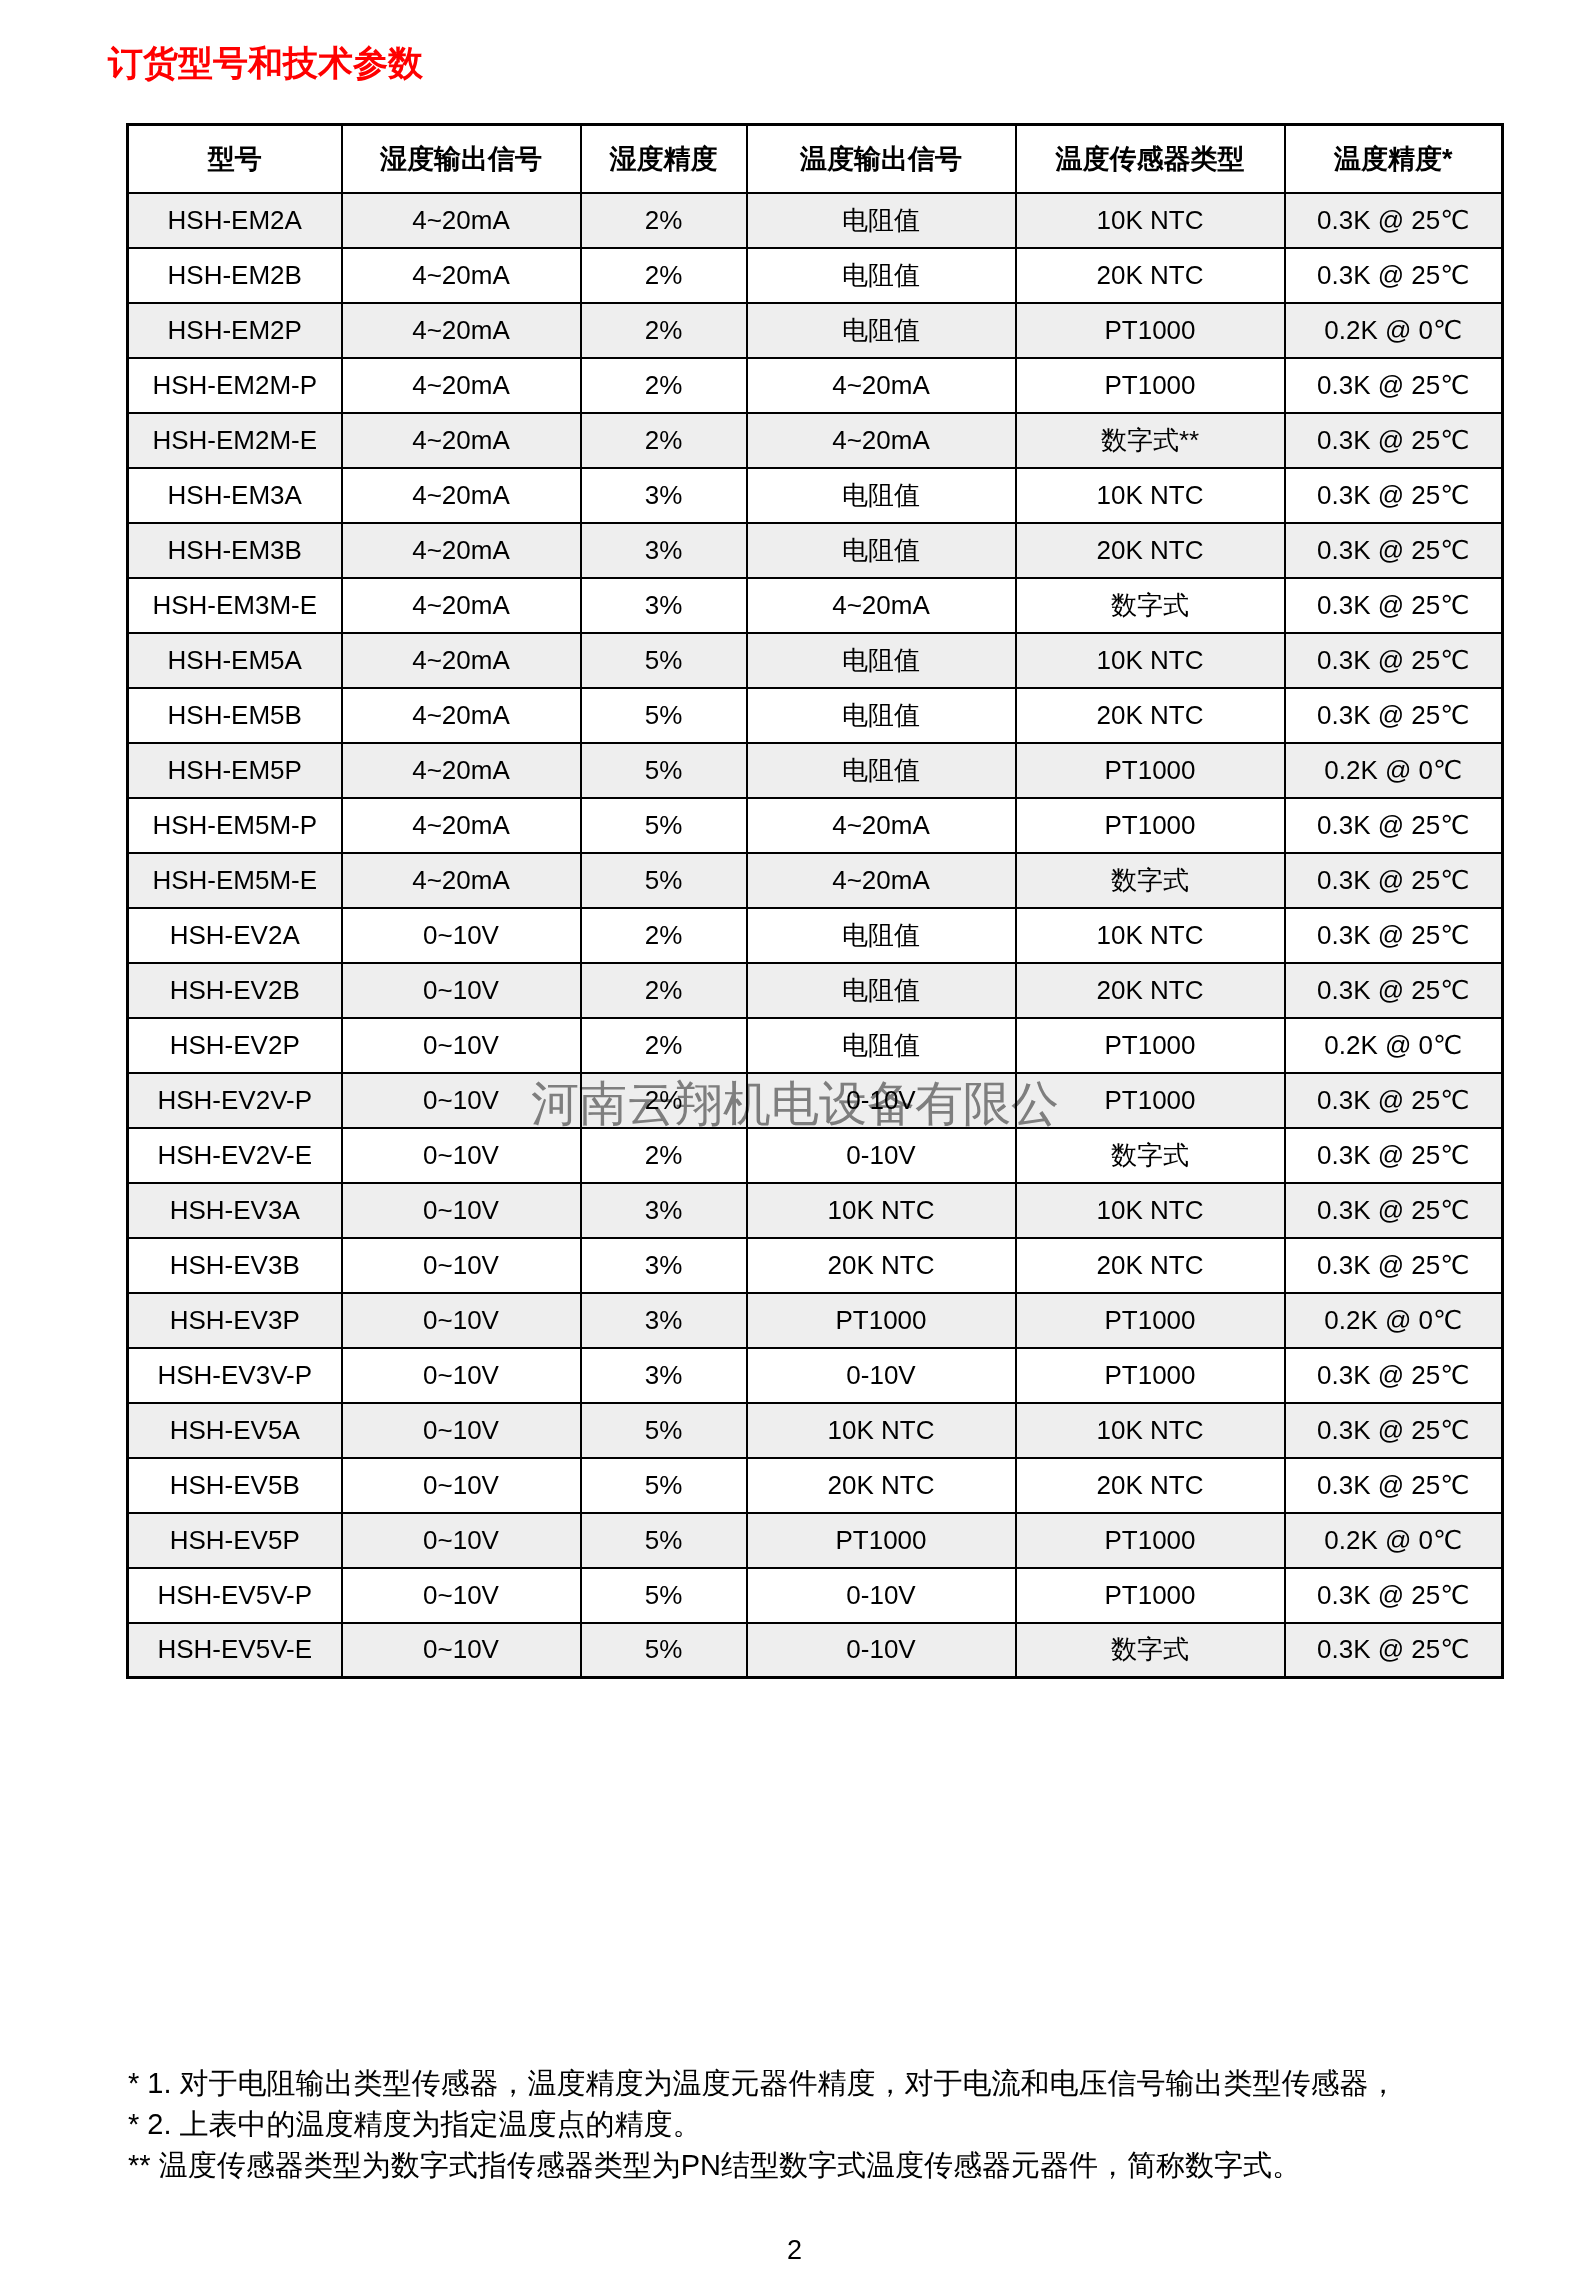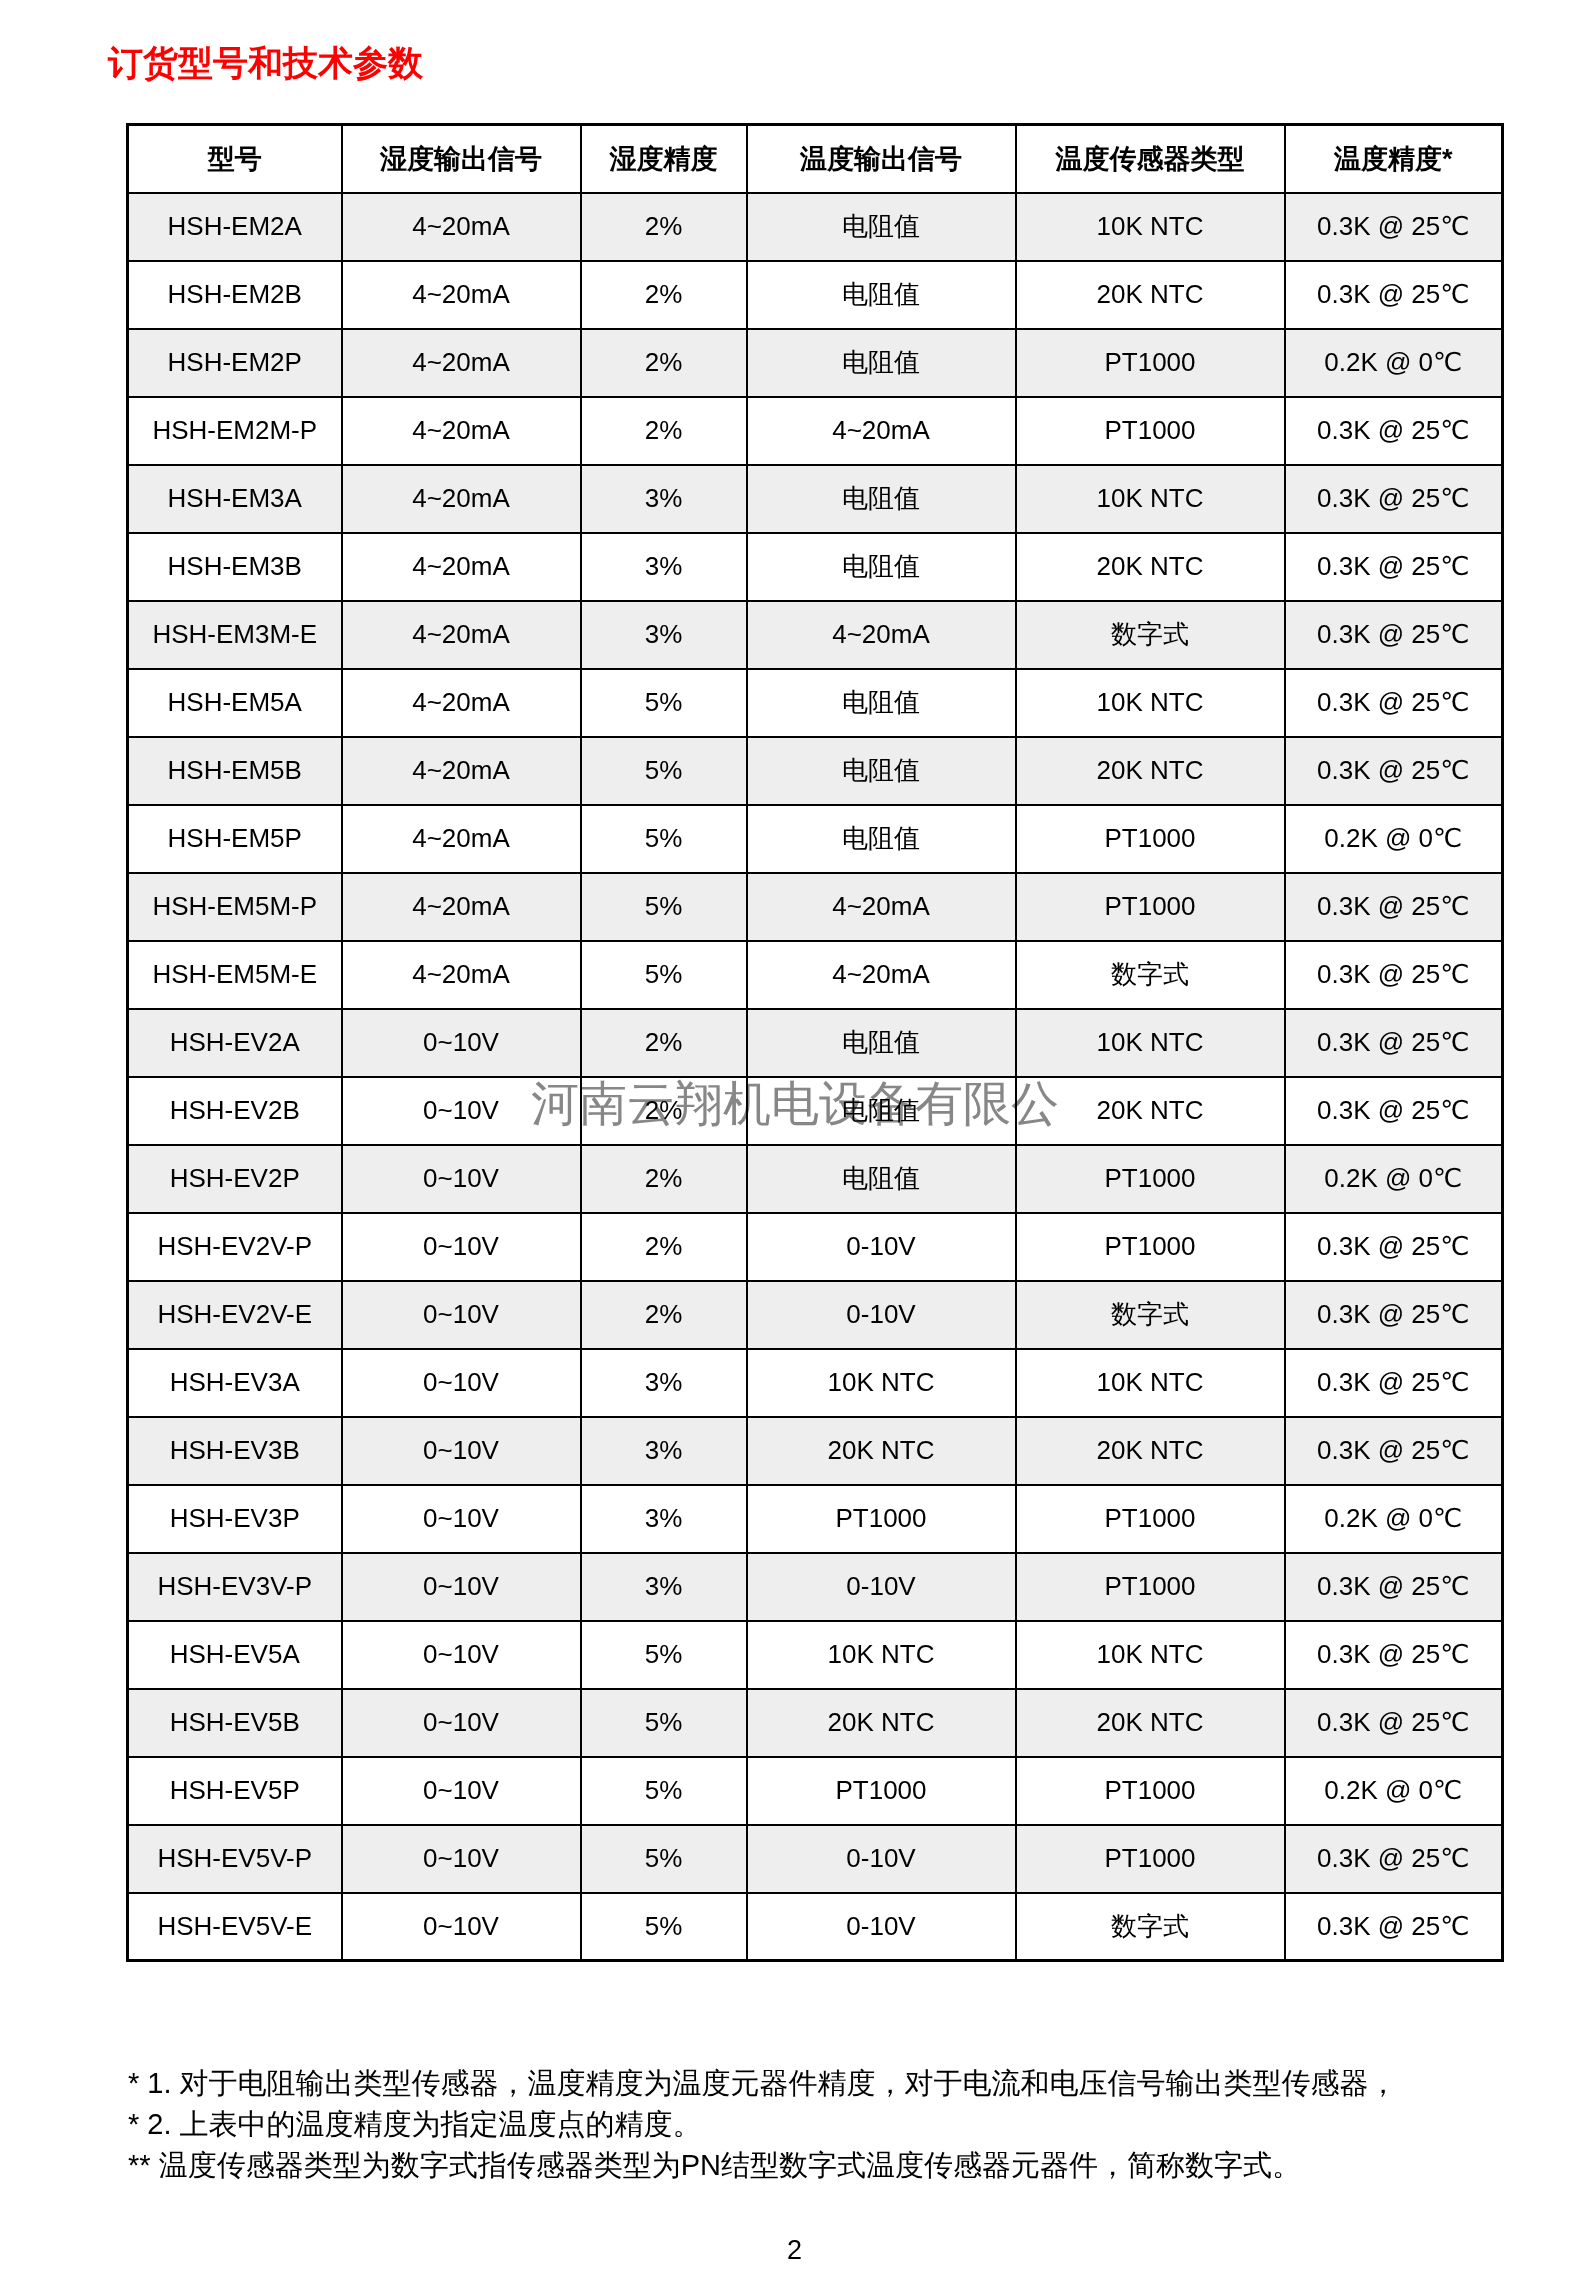--- a/index.html
+++ b/index.html
@@ -22,21 +22,21 @@
     border-collapse:collapse;
     table-layout:fixed;
   }
   table.spec,
   table.spec th,
   table.spec td{
     border:2.5px solid #000000;
   }
   table.spec{border-width:3.3px;}
   table.spec thead tr{height:68px;}
-  table.spec tbody tr{height:68px;}
+  table.spec tbody tr{height:55px;}
   table.spec th{
     font-size:27px;font-weight:bold;
     text-align:center;vertical-align:middle;
     background:#ffffff;padding:0;
   }
   table.spec td{
     font-size:26px;font-weight:normal;
     text-align:center;vertical-align:middle;
     padding:0;
     background:#ffffff;
@@ -117,20 +117,28 @@
         </tr>
         <tr>
           <td>HSH-EM2M-P</td>
           <td>4~20mA</td>
           <td>2%</td>
           <td>4~20mA</td>
           <td>PT1000</td>
           <td>0.3K @ 25℃</td>
         </tr>
         <tr>
+          <td>HSH-EM2M-E</td>
+          <td>4~20mA</td>
+          <td>2%</td>
+          <td>4~20mA</td>
+          <td>数字式**</td>
+          <td>0.3K @ 25℃</td>
+        </tr>
+        <tr>
           <td>HSH-EM3A</td>
           <td>4~20mA</td>
           <td>3%</td>
           <td>电阻值</td>
           <td>10K NTC</td>
           <td>0.3K @ 25℃</td>
         </tr>
         <tr>
           <td>HSH-EM3B</td>
           <td>4~20mA</td>

